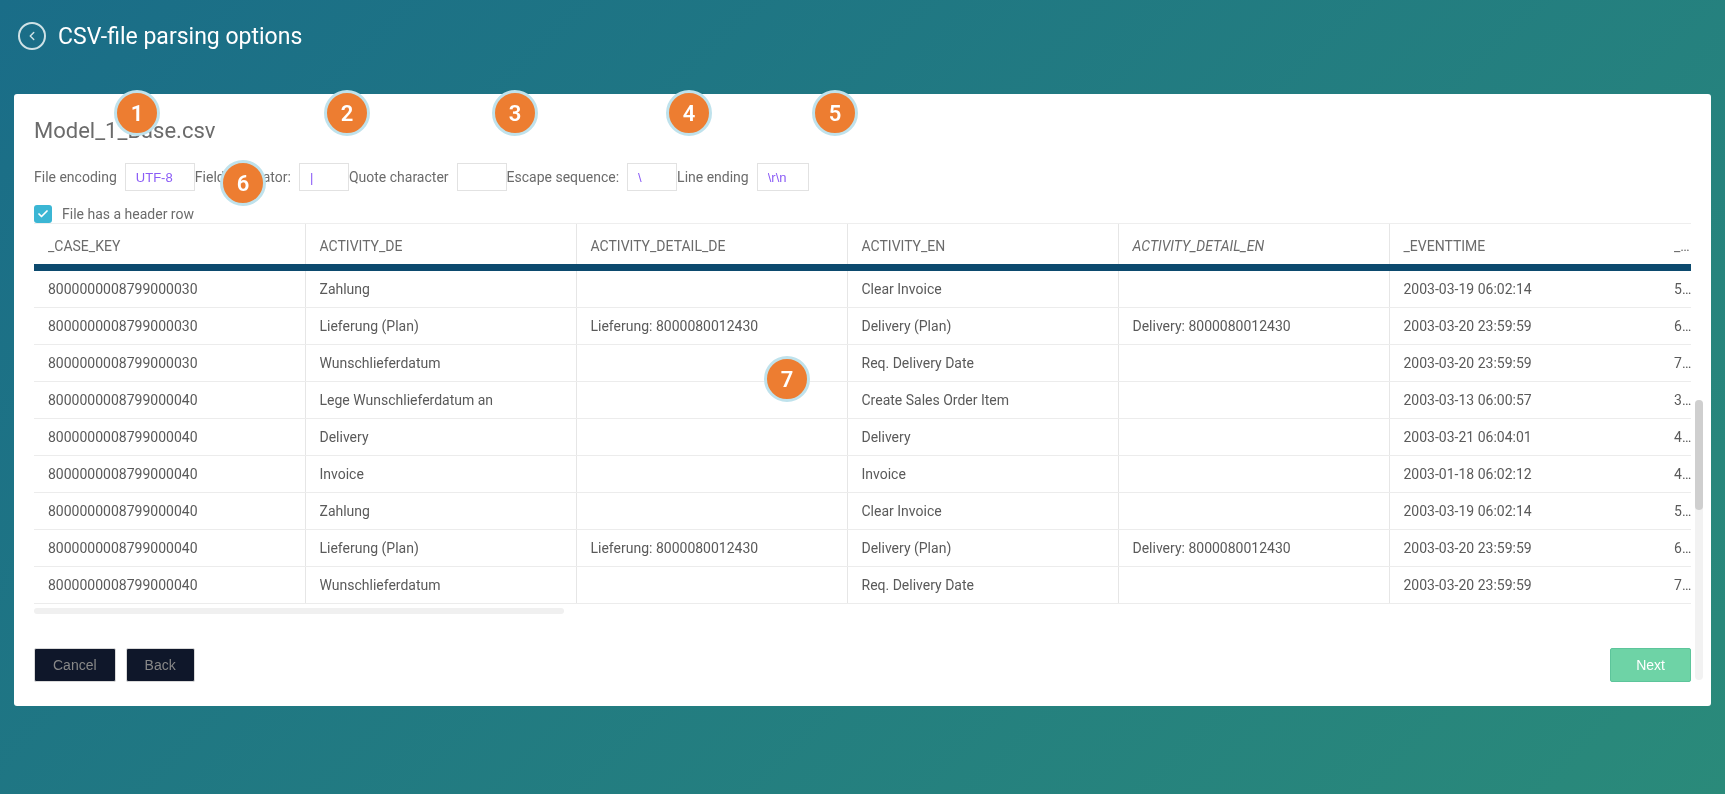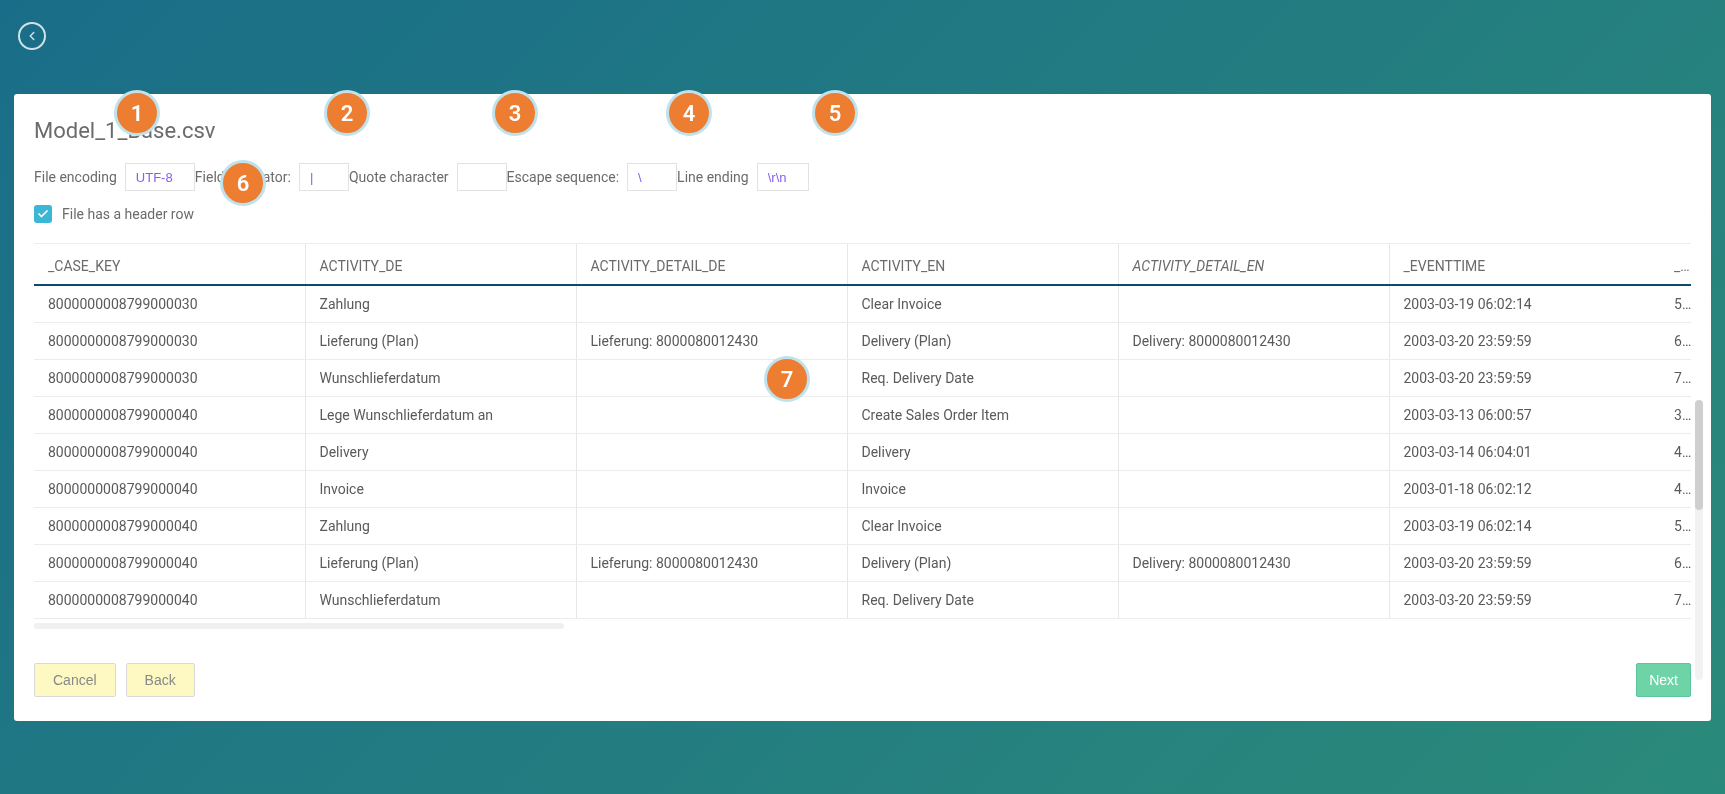--- a/index.html
+++ b/index.html
@@ -27,42 +27,42 @@
 .filename { font-size: 22px; font-weight: 400; color: #6b6b6b; margin-bottom: 20px; }
 .options-row { display: flex; align-items: center; margin-bottom: 14px; flex-wrap: wrap; }
 .opt { display: flex; align-items: center; gap: 8px; color: #6b6b6b; font-size: 14px; }
 .opt input[type=text] {
   border: 1px solid #e2e2e2; padding: 5px 10px; font-size: 13px; color: #8b5cf6;
   min-width: 50px; height: 28px;
 }
 .opt input.w-70 { width: 70px; }
 .opt input.w-40 { width: 40px; }
 .opt input.w-54 { width: 52px; }
-.chk-row { display: flex; align-items: center; gap: 10px; color: #6b6b6b; margin-bottom: 20px; }
+.chk-row { display: flex; align-items: center; gap: 10px; color: #6b6b6b; }
 .chk {
   width: 18px; height: 18px; background: #3bb6d4; border-radius: 3px;
   display: flex; align-items: center; justify-content: center; cursor: pointer;
 }
 .table-wrap { overflow-x: auto; border-top: 1px solid #eee; padding-bottom: 4px; }
 table { border-collapse: collapse; width: 100%; min-width: 1530px; table-layout: fixed; }
 th, td {
   text-align: left; padding: 10px 14px; font-size: 14px; color: #5a5a5a;
   border-bottom: 1px solid #ececec; white-space: nowrap; overflow: hidden; text-overflow: ellipsis;
 }
-th { font-weight: 400; color: #6b6b6b; border-bottom: 2px solid #0c4a6e; padding-top: 14px; padding-bottom: 10px; }
+th { font-weight: 400; color: #6b6b6b; border-bottom: 7px solid #0c4a6e; padding-top: 14px; padding-bottom: 10px; }
 td:first-child, th:first-child { border-right: 1px solid #e6e6e6; }
 .col-sep { border-left: 1px solid #e6e6e6; }
 .footer { display: flex; justify-content: space-between; align-items: center; margin-top: 30px; }
 .footer-left { display: flex; gap: 10px; }
 .btn {
-  border: 1px solid #d9d9d9; background: #fef9c3; color: #888; padding: 8px 18px;
+  border: 1px solid #d9d9d9; background: #0f172a; color: #888; padding: 8px 18px;
   font-size: 14px; border-radius: 2px; cursor: pointer;
 }
 .btn-primary {
-  border: 1px solid #5dc59b; background: #6ed3a6; color: #fff; padding: 8px 12px;
+  border: 1px solid #5dc59b; background: #6ed3a6; color: #fff; padding: 8px 25px;
   font-size: 14px; border-radius: 2px; cursor: pointer; font-weight: 500;
 }
 .callout {
   position: absolute; width: 46px; height: 46px; border-radius: 50%;
   background: #ed7d31; border: 3px solid #bfe2ec; color: #fff;
   display: flex; align-items: center; justify-content: center;
   font-size: 22px; font-weight: 600; z-index: 10;
 }
 .scrl-hint { height: 6px; background: #f0f0f0; margin-top: 4px; width: 32%; border-radius: 3px; }
 .vscroll {
@@ -74,20 +74,21 @@
 </head>
 <body>
 
 <div class="header">
   <div class="title-row">
     <div class="back-btn">
       <svg width="14" height="14" viewBox="0 0 24 24" fill="none" stroke="#cfe2e6" stroke-width="2.5" stroke-linecap="round" stroke-linejoin="round">
           <polyline points="15 18 9 12 15 6"></polyline>
         </svg>
     </div>
+    <div class="page-title">CSV-file parsing options</div>
   </div>
 </div>
 
 <div class="card">
 
   <div class="callout" style="top:-4px; left:100px">1</div>
   <div class="callout" style="top:-4px; left:310px">2</div>
   <div class="callout" style="top:-4px; left:478px">3</div>
   <div class="callout" style="top:-4px; left:652px">4</div>
   <div class="callout" style="top:-4px; left:798px">5</div>
@@ -177,21 +178,21 @@
             <td class="col-sep"></td>
             <td class="col-sep">2003-03-13 06:00:57</td>
             <td>3</td>
           </tr>
           <tr>
             <td>8000000008799000040</td>
             <td>Delivery</td>
             <td class="col-sep"></td>
             <td class="col-sep">Delivery</td>
             <td class="col-sep"></td>
-            <td class="col-sep">2003-03-14 06:04:01</td>
+            <td class="col-sep">2003-03-21 06:04:01</td>
             <td>4</td>
           </tr>
           <tr>
             <td>8000000008799000040</td>
             <td>Invoice</td>
             <td class="col-sep"></td>
             <td class="col-sep">Invoice</td>
             <td class="col-sep"></td>
             <td class="col-sep">2003-01-18 06:02:12</td>
             <td>4</td>

